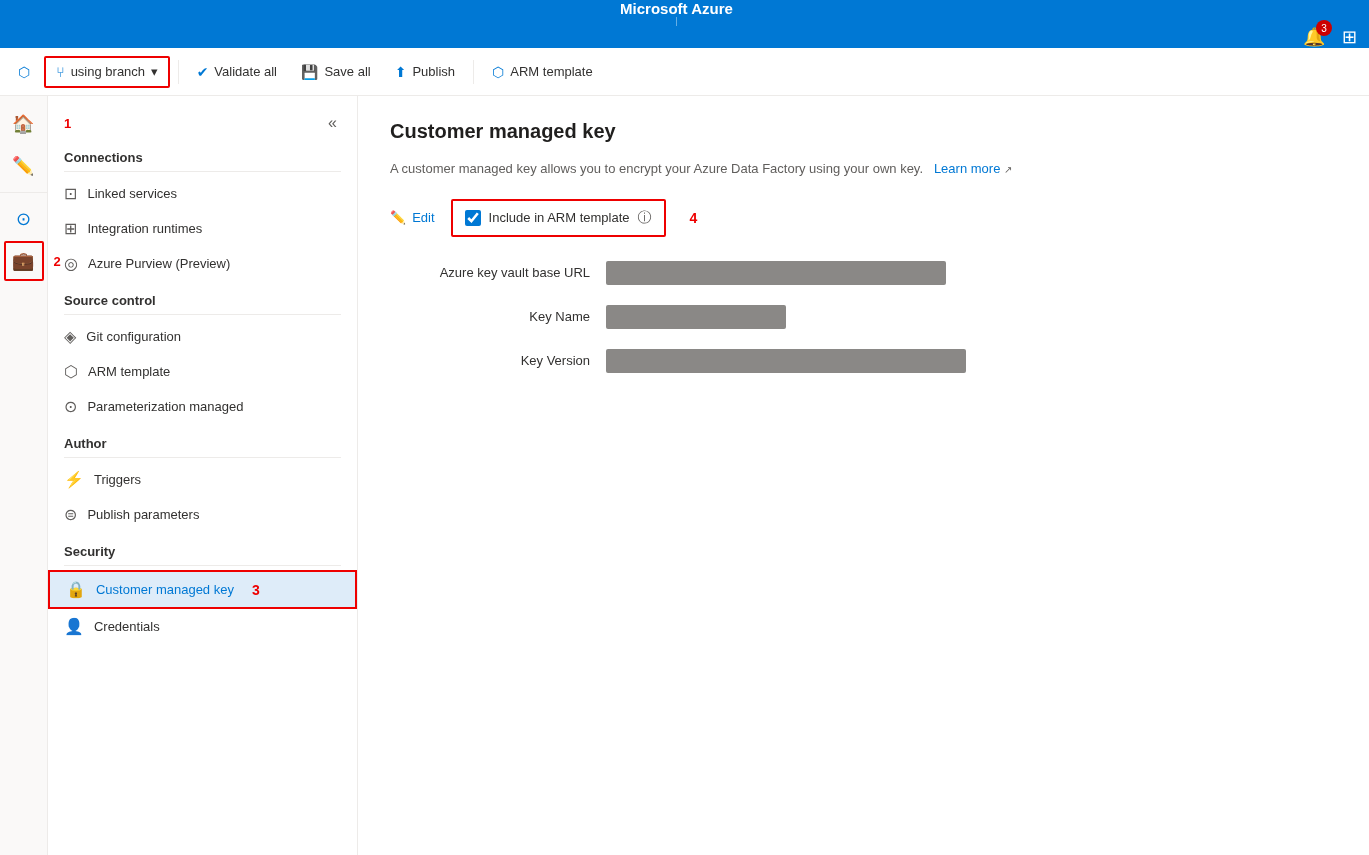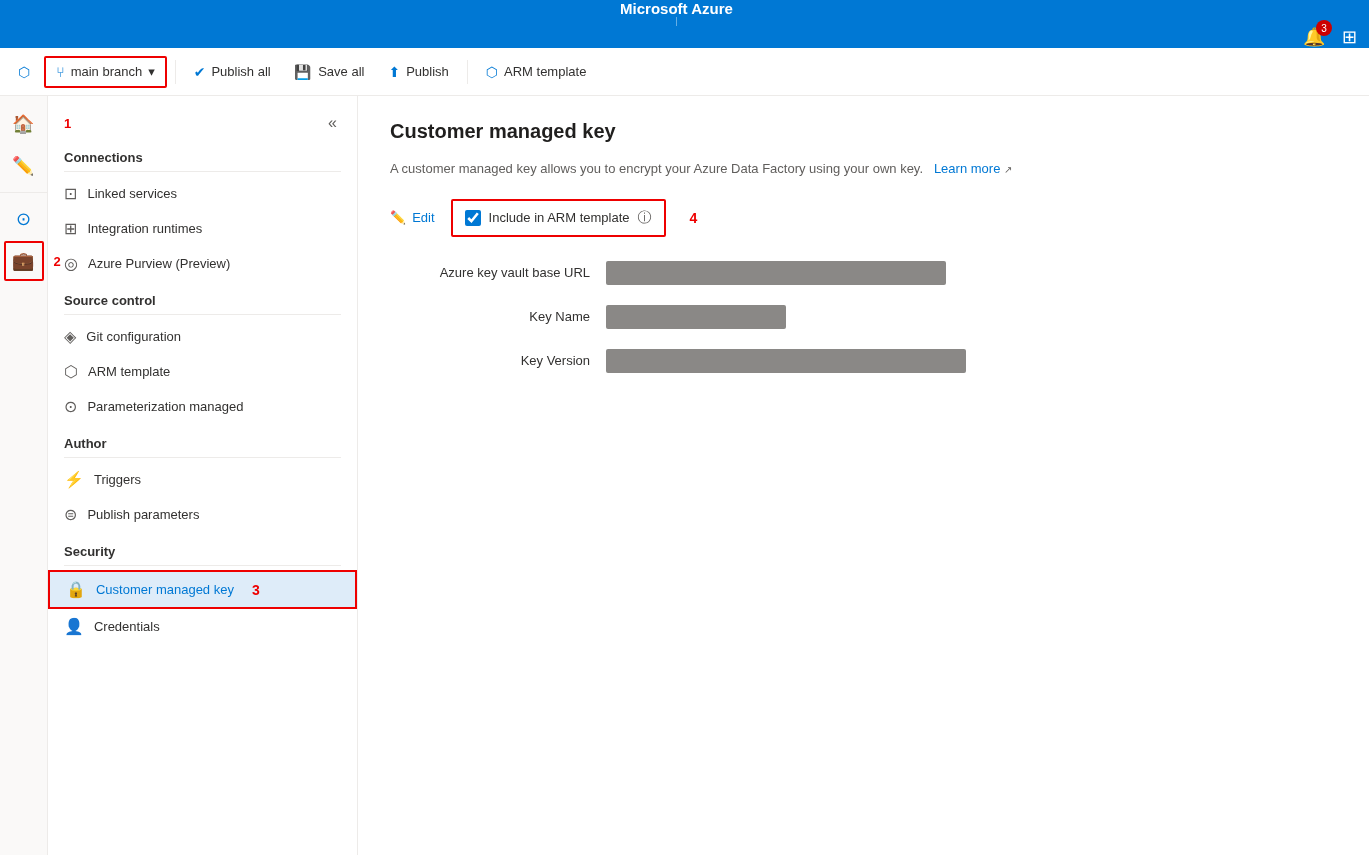--- a/index.html
+++ b/index.html
@@ -304,27 +304,27 @@
     <div class="top-bar-icon">⊞</div>
   </div>
 </div>
 
 <div class="toolbar">
   <button class="toolbar-btn">
     <span class="btn-icon">⬡</span>
   </button>
   <button class="toolbar-btn branch-btn">
     <span class="btn-icon">⑂</span>
-    <span>main branch</span>
+    <span>using branch</span>
     <span>▾</span>
   </button>
   <div class="toolbar-separator"></div>
   <button class="toolbar-btn">
     <span class="btn-icon">✔</span>
-    <span>Publish all</span>
+    <span>Validate all</span>
   </button>
   <button class="toolbar-btn">
     <span class="btn-icon">💾</span>
     <span>Save all</span>
   </button>
   <button class="toolbar-btn">
     <span class="btn-icon">⬆</span>
     <span>Publish</span>
   </button>
   <div class="toolbar-separator"></div>

